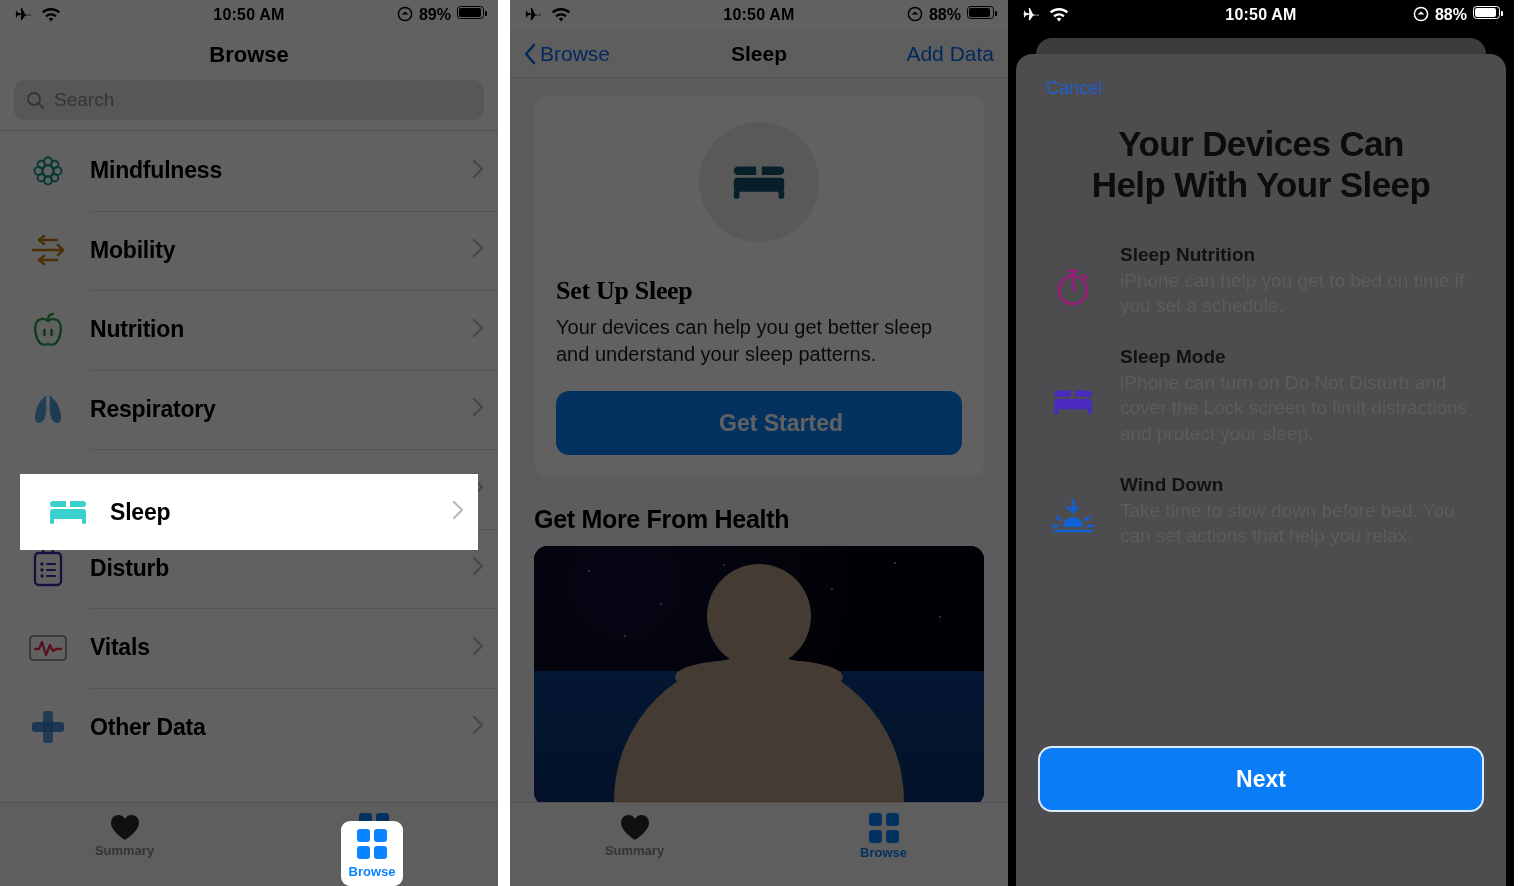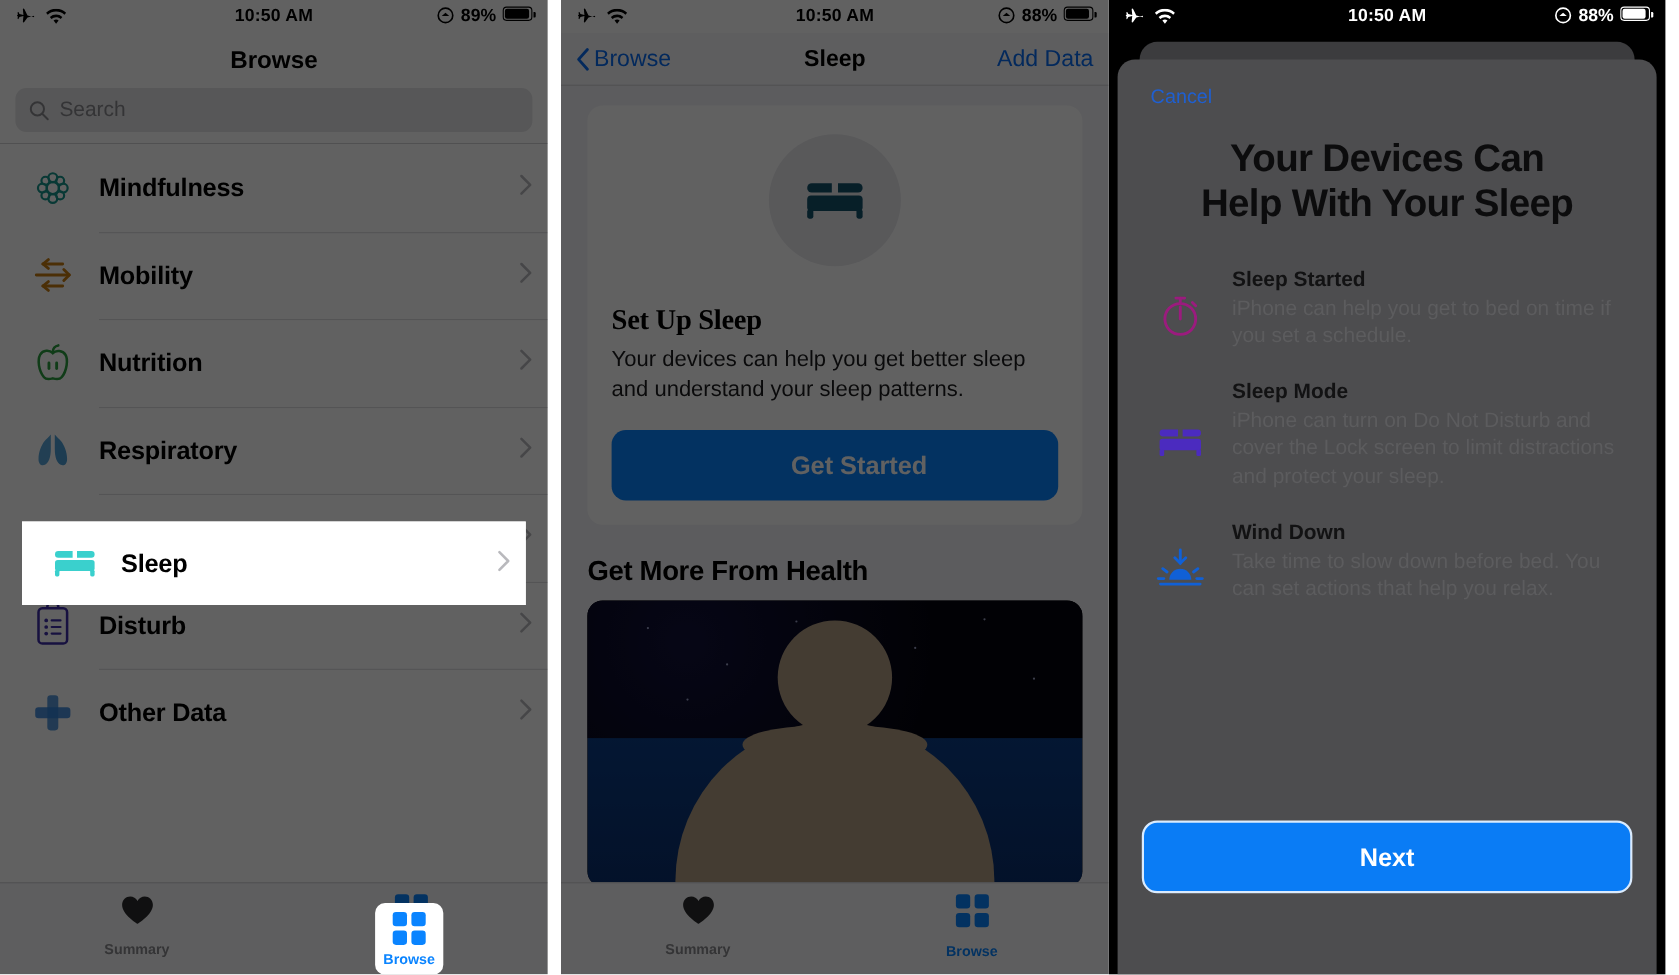--- a/index.html
+++ b/index.html
@@ -79,21 +79,21 @@
   .spot-row .row::before { display:none; }
 
   
   .tabbar {
     position:absolute; left:0; right:0; bottom:0; height:84px;
     background:#f7f7f9; border-top:1px solid #d2d2d5;
     display:flex; align-items:flex-start; padding-top:10px;
   }
   .tabbar .tab { flex:1; text-align:center; font-size:13px; font-weight:600;
                  color:#8a8a8e; display:flex; flex-direction:column;
-                 align-items:center; gap:14px; }
+                 align-items:center; gap:2px; }
   .tab.active { color:#0a84ff; }
   .grid4 { width:30px; height:30px; display:grid; grid-template-columns:1fr 1fr;
            grid-template-rows:1fr 1fr; gap:4px; }
   .grid4 span { background:#0a84ff; border-radius:3px; display:block; }
   .heart { width:32px; height:28px; }
   
   .spot-tab {
     position:absolute; left:341px; top:821px; width:62px; height:65px;
     background:#ffffff; border-radius:9px; z-index:60;
     display:flex; flex-direction:column; align-items:center;
@@ -327,20 +327,32 @@
                 <rect x="15" y="28" width="10" height="2" rx="1"></rect>
               </g>
             </svg>
         </span>
         <span class="lbl">Disturb</span>
         <span class="chev"><svg width="12" height="20" viewBox="0 0 12 20">
               <polyline points="2,2 10,10 2,18" fill="none" stroke="#b9b9bd" stroke-width="2.3" stroke-linecap="round" stroke-linejoin="round"></polyline>
             </svg></span>
       </div>
 
+      <div class="row">
+        <span class="ico">
+          <svg width="42" height="32" viewBox="0 0 42 32">
+              <rect x="3" y="4" width="36" height="24" rx="3.5" fill="none" stroke="#9a9aa0" stroke-width="2"></rect>
+              <polyline points="8,17 12,17 15,10 19,23 23,13 26,19 29,17 34,17" fill="none" stroke="#e03050" stroke-width="2.3" stroke-linecap="round" stroke-linejoin="round"></polyline>
+            </svg>
+        </span>
+        <span class="lbl">Vitals</span>
+        <span class="chev"><svg width="12" height="20" viewBox="0 0 12 20">
+              <polyline points="2,2 10,10 2,18" fill="none" stroke="#b9b9bd" stroke-width="2.3" stroke-linecap="round" stroke-linejoin="round"></polyline>
+            </svg></span>
+      </div>
 
       <div class="row">
         <span class="ico">
           <svg width="40" height="40" viewBox="0 0 40 40">
               <rect x="15" y="4" width="10" height="32" rx="3" fill="#5a9ad9"></rect>
               <rect x="4" y="15" width="32" height="10" rx="3" fill="#2f7fd6" opacity=".85"></rect>
             </svg>
         </span>
         <span class="lbl">Other Data</span>
         <span class="chev"><svg width="12" height="20" viewBox="0 0 12 20">
@@ -548,21 +560,21 @@
                 <g stroke="#9b1b7e" fill="none" stroke-width="2.6" stroke-linecap="round">
               <circle cx="23" cy="27" r="14"></circle>
                   <line x1="23" y1="27" x2="23" y2="16"></line>
               <line x1="19" y1="8" x2="27" y2="8"></line>
                   <line x1="23" y1="8" x2="23" y2="13"></line>
               <line x1="34" y1="12" x2="37" y2="15"></line>
                 </g>
               </svg>
           </span>
           <div>
-            <h4>Sleep Started</h4>
+            <h4>Sleep Nutrition</h4>
             <p>iPhone can help you get to bed on time if you set a schedule.</p>
           </div>
         </div>
 
         <div class="feat">
           <span class="fico">
             <svg width="46" height="32" viewBox="0 0 44 30">
                 <g fill="#4b2bbf">
                   <path d="M7 4h13v6H7a2 2 0 0 1 0-6z"></path>
                   <path d="M24 4h13a2 2 0 0 1 0 6H24z"></path>

